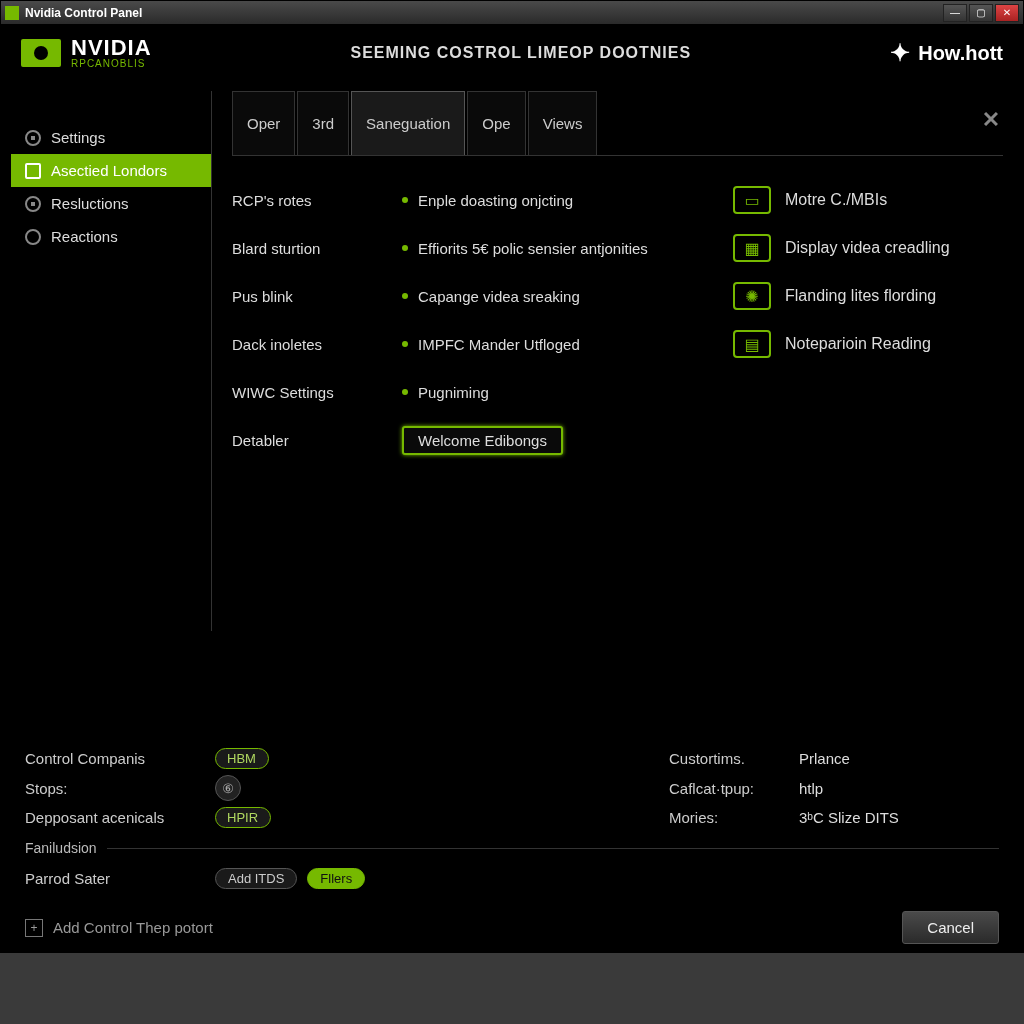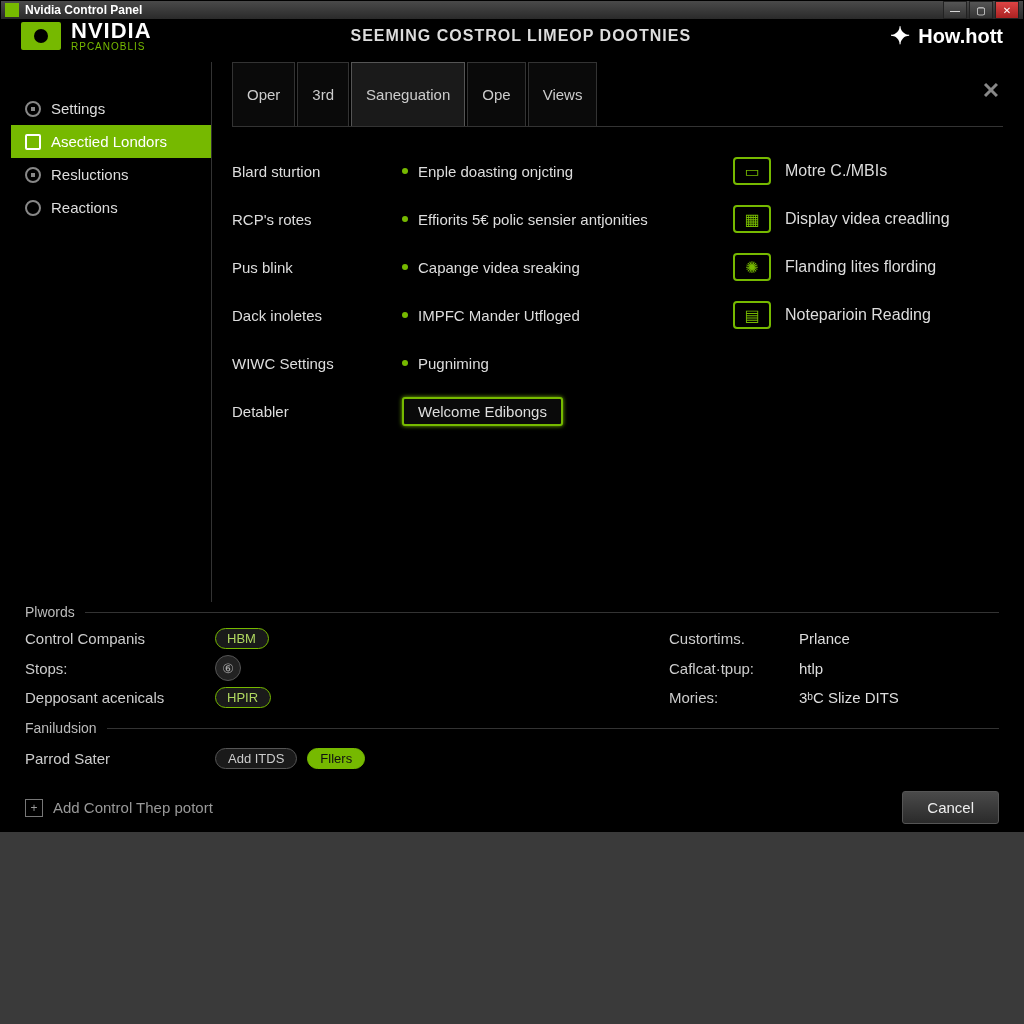--- a/index.html
+++ b/index.html
@@ -1,18 +1,18 @@
 <!DOCTYPE html>
 <html><head>
 <meta charset="utf-8">
 <style>
 * { margin: 0; padding: 0; box-sizing: border-box; font-family: "Segoe UI", Arial, sans-serif; }
 body { background: #3a3a3a; width: 1024px; height: 1024px; overflow: hidden; }
 
-.window { width: 1024px; height: 832px; background: #22c55e; border: 1px solid #000; display: flex; flex-direction: column; }
+.window { width: 1024px; height: 953px; background: #22c55e; border: 1px solid #000; display: flex; flex-direction: column; }
 
 .titlebar { height: 24px; background: linear-gradient(to bottom, #4a4a4a, #2a2a2a); display: flex; align-items: center; padding: 0 4px; border-bottom: 1px solid #000; }
 .titlebar-icon { width: 14px; height: 14px; background: #76b900; margin-right: 6px; }
 .titlebar-text { color: #fff; font-size: 12px; font-weight: bold; flex: 1; }
 .titlebar-btns { display: flex; gap: 2px; }
 .titlebar-btn { width: 24px; height: 18px; background: linear-gradient(to bottom, #555, #333); border: 1px solid #222; color: #fff; font-size: 10px; display: flex; align-items: center; justify-content: center; cursor: pointer; }
 .titlebar-btn.close { background: linear-gradient(to bottom, #d44, #a22); }
 
 .header { height: 56px; background: #000; display: flex; align-items: center; padding: 0 20px; }
 .logo-area { display: flex; align-items: center; gap: 10px; }
@@ -138,22 +138,22 @@
           <div class="tab">3rd</div>
           <div class="tab active">Saneguation</div>
           <div class="tab">Ope</div>
           <div class="tab">Views</div>
           <div class="tabs-spacer"></div>
           <div class="close-x">✕</div>
         </div>
 
         <div class="opt-grid">
           <div class="opt-col labels">
+            <div class="opt-row">RCP's rotes</div>
             <div class="opt-row">Blard sturtion</div>
-            <div class="opt-row">RCP's rotes</div>
             <div class="opt-row">Pus blink</div>
             <div class="opt-row">Dack inoletes</div>
             <div class="opt-row">WIWC Settings</div>
             <div class="opt-row">Detabler</div>
           </div>
           <div class="opt-col bullets">
             <div class="bullet-row">
                 <span class="bullet"></span>
                 <span>Enple doasting onjcting</span>
               </div>
@@ -193,21 +193,20 @@
             <div class="card-row">
                 <span class="card-icon">▤</span>
                 <span>Noteparioin Reading</span>
               </div>
           </div>
         </div>
       </div>
     </div>
 
     <div class="lower">
-      <div class="section-hdr">Plwords</div>
       <div class="kv-grid">
         <div class="kv-label">Control Companis</div>
         <div><span class="pill green">HBM</span></div>
         <div></div>
         <div class="kv-label">Custortims.</div>
         <div class="kv-value">Prlance</div>
 
         <div class="kv-label">Stops:</div>
         <div><span class="icon-pill">⑥</span></div>
         <div></div>

